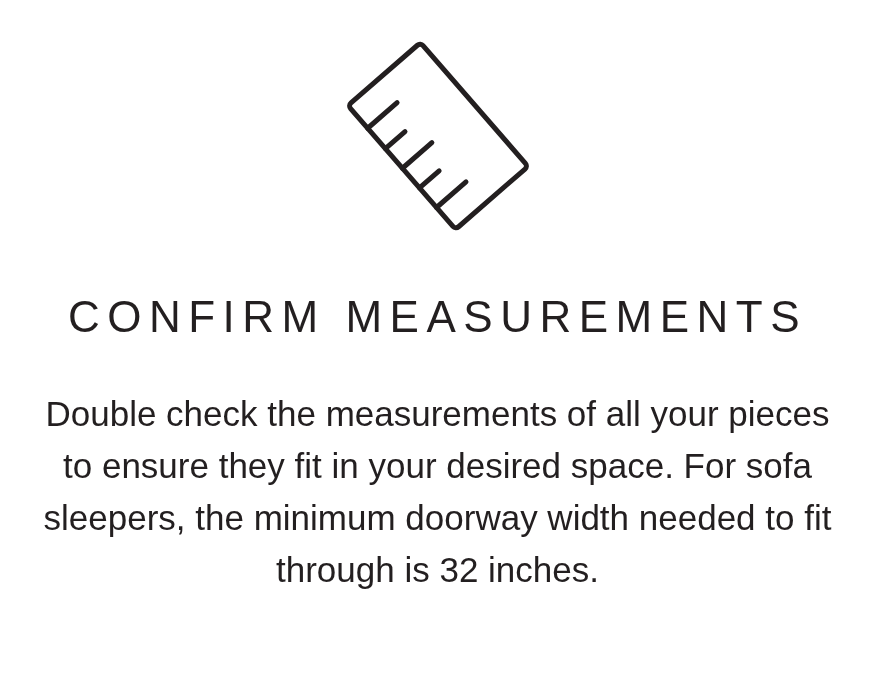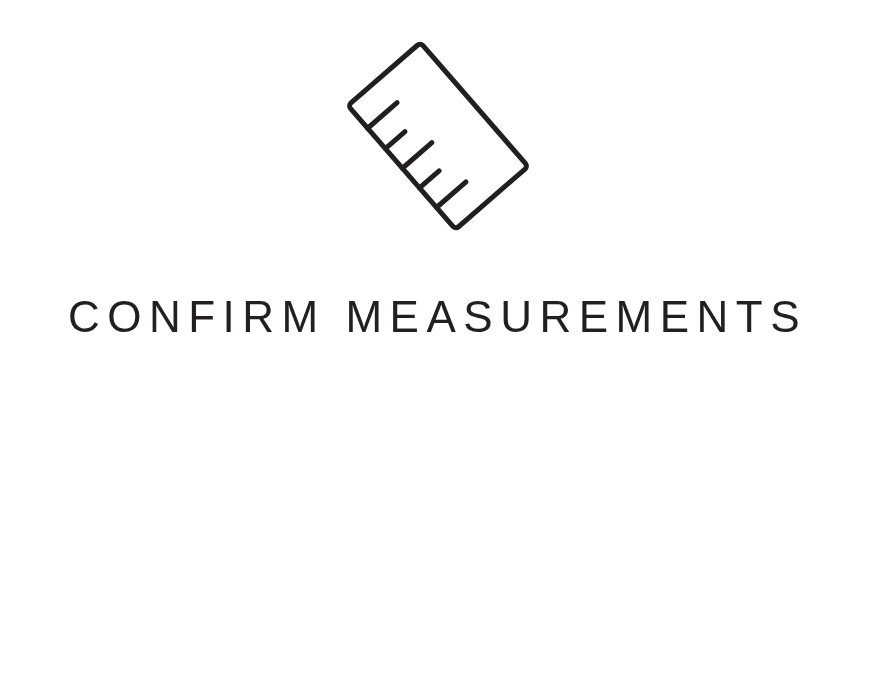--- a/index.html
+++ b/index.html
@@ -68,14 +68,15 @@
         <line x1="77" y1="70" x2="103" y2="70"></line>
         <line x1="77" y1="96" x2="116" y2="96"></line>
         <line x1="77" y1="122" x2="103" y2="122"></line>
         <line x1="77" y1="148" x2="116" y2="148"></line>
       </g>
     </svg>
   </div>
 
   <div class="headline">CONFIRM MEASUREMENTS</div>
 
+  <div class="body-text">Double check the measurements of all your pieces to ensure they fit in your desired space. For sofa sleepers, the minimum doorway width needed to fit through is 32 inches.</div>
 
 </div>
 
 </body></html>

